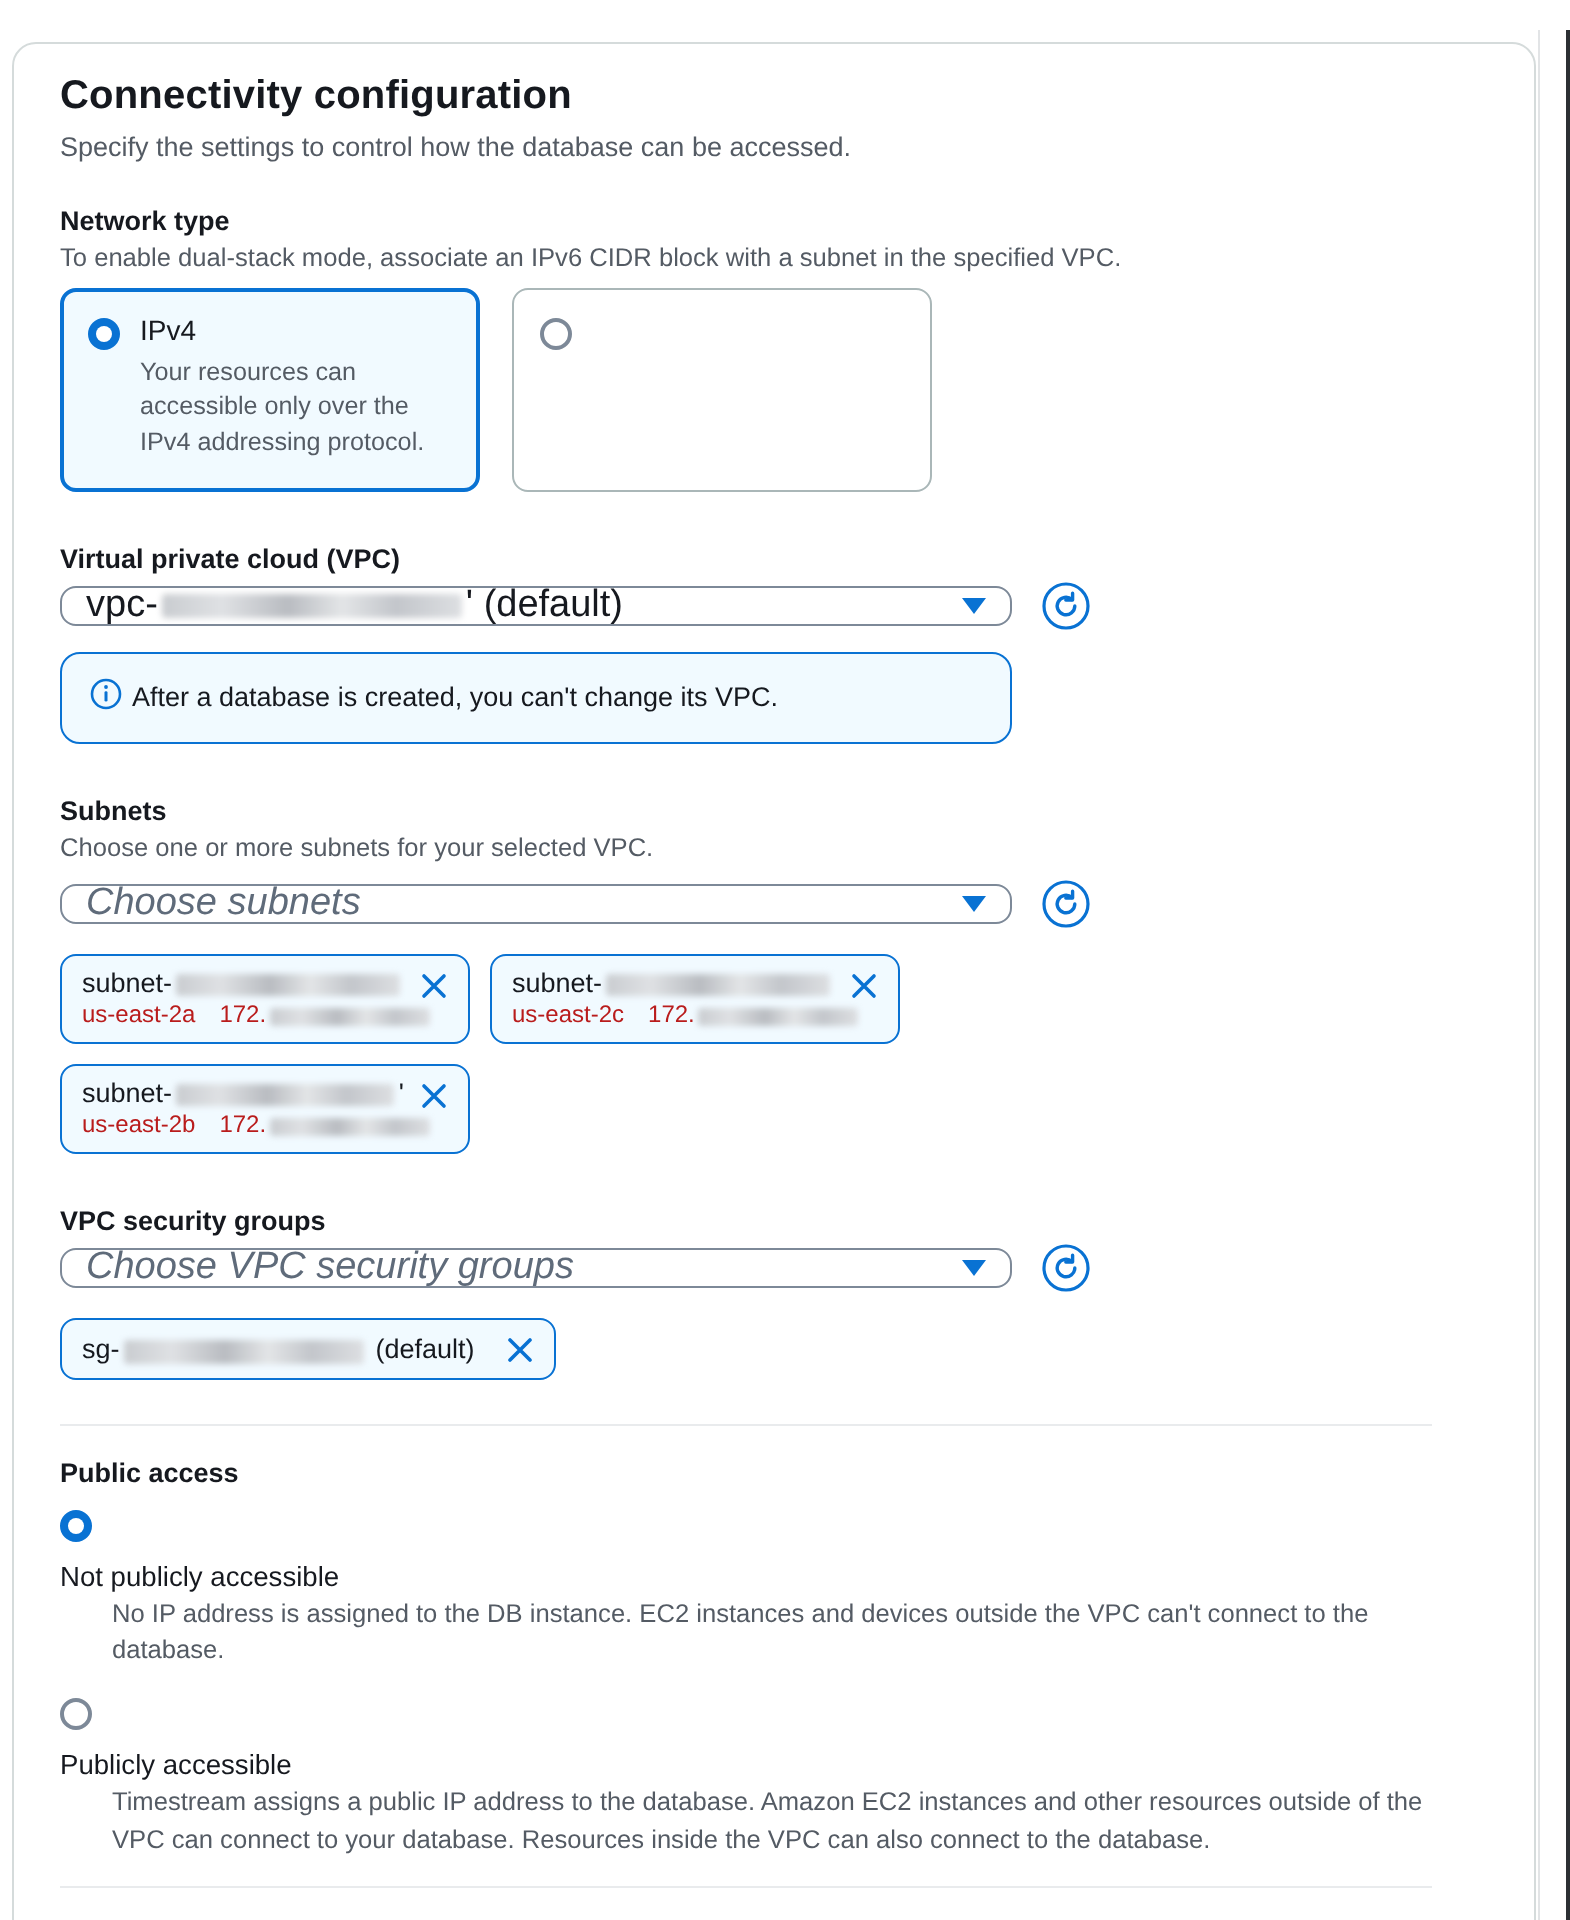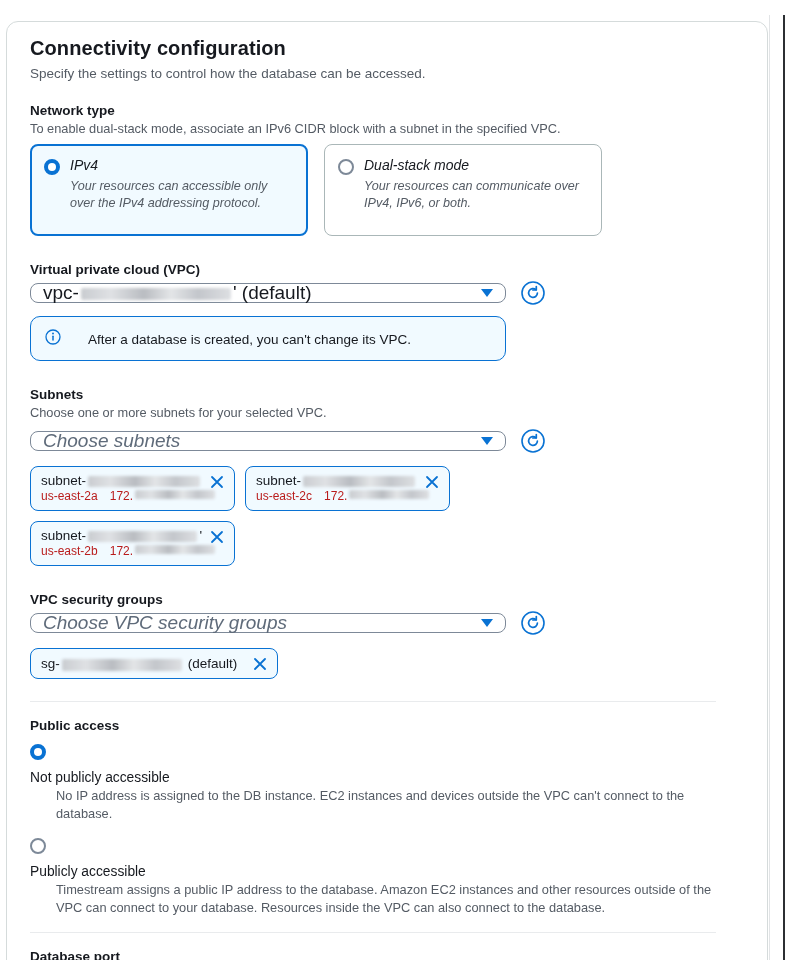--- a/index.html
+++ b/index.html
@@ -70,30 +70,29 @@
   }
   .field-desc {
     font-size: 12.8px;
     color: #545b64;
     margin: 0 0 8px 0;
   }
 
   
   .tiles { display: flex; gap: 16px; margin-bottom: 26px; }
   .tile {
-    width: 278px;
+    width: 210px;
     min-height: 92px;
     border: 1px solid #aab7b8;
     border-radius: 8px;
     background: #ffffff;
     padding: 12px 14px 14px 13px;
     display: flex;
     gap: 10px;
     cursor: pointer;
-    font-style: italic;
   }
   .tile.selected {
     border: 2px solid #0972d3;
     background: #f1faff;
     padding: 11px 13px 13px 12px;
   }
   .radio-outer {
     width: 16px; height: 16px;
     border-radius: 50%;
     border: 2px solid #7d8998;
@@ -179,22 +178,22 @@
 
   
   .alert {
     margin-top: 10px;
     width: 476px;
     border: 1px solid #0972d3;
     border-radius: 10px;
     background: #f1faff;
     padding: 11px 14px;
     display: flex;
-    gap: 27px;
-    align-items: flex-end;
+    gap: 5px;
+    align-items: center;
   }
   .alert-text { font-size: 13.5px; color: #16191f; line-height: 1.3; }
   .info-icon { flex: 0 0 auto; margin-top: 1px; }
 
   
   .tokens {
     display: flex;
     flex-wrap: wrap;
     gap: 10px;
     margin-top: 12px;
@@ -223,21 +222,21 @@
   .token-line2 {
     font-size: 12px;
     color: #b91c1c;
     white-space: nowrap;
     display: flex;
     align-items: center;
     gap: 12px;
     margin-top: 1px;
   }
   .az { display: inline-block; }
-  .cidr { display: inline-flex; }
+  .cidr { display: inline-flex; align-items: center; }
   .token-x {
     flex: 0 0 auto;
     width: 14px; height: 14px;
     cursor: pointer;
     margin-top: 2px;
   }
 
   .divider {
     height: 1px;
     background: #e9ebed;
@@ -278,24 +277,20 @@
     <div class="tiles">
       <div class="tile selected">
         <span class="radio-outer on"></span>
         <div class="tile-body">
           <div class="tile-title">IPv4</div>
           <div class="tile-desc">Your resources can accessible only over the IPv4 addressing protocol.</div>
         </div>
       </div>
       <div class="tile">
         <span class="radio-outer"></span>
-        <div class="tile-body">
-          <div class="tile-title">Dual-stack mode</div>
-          <div class="tile-desc">Your resources can communicate over IPv4, IPv6, or both.</div>
-        </div>
       </div>
     </div>
 
     <div class="field-label">Virtual private cloud (VPC)</div>
     <div class="select-row">
       <div class="select">
         <span class="sel-val">
           <span>vpc-</span>
             <span class="redact w-vpc"></span>
             <span>' (default)</span>

